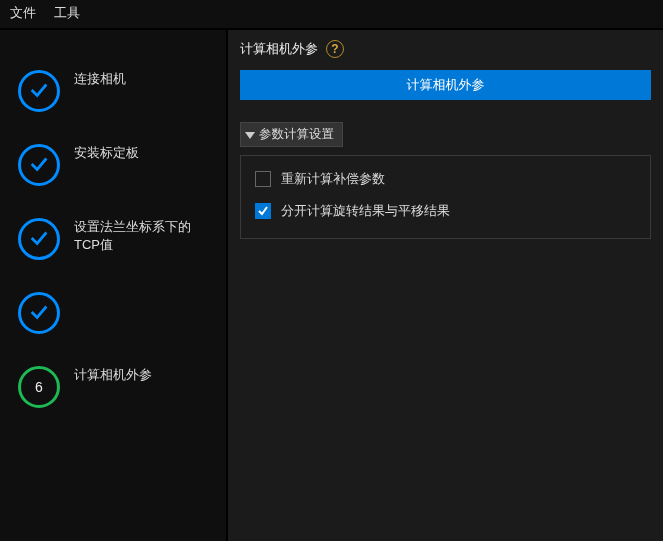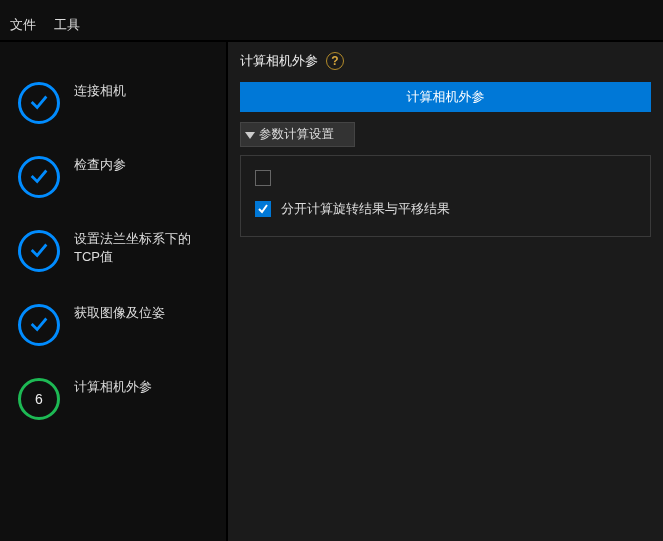--- a/index.html
+++ b/index.html
@@ -1,33 +1,33 @@
 <!DOCTYPE html>
 <html><head>
   <meta charset="utf-8">
   <style>
     * { margin: 0; padding: 0; box-sizing: border-box; font-family: "Microsoft YaHei", Arial, sans-serif; }
     body { background: #0f0f0f; color: #ddd; width: 663px; height: 541px; overflow: hidden; font-size: 13px; }
-    .menubar { display: flex; gap: 18px; padding: 16px 10px 6px; background: #0f0f0f; color: #ddd; font-size: 13px; }
+    .menubar { display: flex; gap: 18px; padding: 4px 10px 6px; background: #0f0f0f; color: #ddd; font-size: 13px; }
     .menubar span { cursor: default; }
     .main { display: flex; height: calc(100% - 26px); border-top: 2px solid #000; }
     .sidebar { width: 226px; background: #0f0f0f; padding: 24px 0 0 0; }
     .step { display: flex; padding: 16px 10px 16px 18px; }
     .step-circle { width: 42px; height: 42px; border-radius: 50%; border: 3px solid #007bff; display: flex; align-items: center; justify-content: center; flex-shrink: 0; }
     .step-circle.green { border-color: #1db954; }
     .step-circle.blue { border-color: #018cff; }
     .step-check svg { width: 22px; height: 22px; }
     .step-num { color: #eee; font-size: 14px; }
     .step-label { margin-left: 14px; color: #ddd; font-size: 13px; }
     .content { flex: 1; background: #1b1b1b; border-left: 2px solid #000; padding: 0; }
     .header { display: flex; align-items: center; padding: 10px 12px 12px; background: #1b1b1b; }
     .header-title { color: #eee; font-size: 13px; }
     .help-icon { margin-left: 8px; width: 18px; height: 18px; border-radius: 50%; border: 1px solid #b38b2a; color: #d9a83e; display: flex; align-items: center; justify-content: center; font-size: 12px; font-weight: bold; cursor: pointer; }
     .primary-btn { background: #0078d7; color: #fff; border: none; width: calc(100% - 24px); margin: 0 12px 10px; height: 30px; font-size: 13px; cursor: pointer; }
-    .section-hdr { display: inline-flex; align-items: center; background: #333; border: 1px solid #444; margin: 0 12px 8px; padding: 3px 20px 3px 4px; font-size: 12.5px; cursor: pointer; color: #ddd; }
+    .section-hdr { display: inline-flex; align-items: center; background: #333; border: 1px solid #444; margin: 12px 12px 8px; padding: 3px 8px 3px 4px; font-size: 12.5px; cursor: pointer; color: #ddd; }
     .section-hdr svg { width: 10px; height: 10px; margin-right: 4px; }
     .panel { margin: 0 12px; border: 1px solid #3a3a3a; padding: 14px 14px 18px; background: #1b1b1b; }
     .chk-row { display: flex; align-items: center; margin-bottom: 14px; }
     .chk-row:last-child { margin-bottom: 0; text-align: right; }
     .chkbox { width: 16px; height: 16px; border: 1px solid #666; display: flex; align-items: center; justify-content: center; margin-right: 10px; cursor: pointer; flex-shrink:0; }
     .chkbox.checked { background: #0078d7; border-color: #0078d7; }
     .chkbox svg { width: 12px; height: 12px; display: none; }
     .chkbox.checked svg { display: block; }
     .chk-label { color: #ddd; font-size: 13px; }
   </style>
@@ -48,37 +48,36 @@
             </svg></span>
         </div>
         <span class="step-label">连接相机</span>
       </div>
       <div class="step">
         <div class="step-circle blue">
           <span class="step-check"><svg viewBox="0 0 24 24">
               <polyline points="4,12 10,18 20,6" fill="none" stroke="#018cff" stroke-width="3"></polyline>
             </svg></span>
         </div>
-        <span class="step-label">检查内参</span>
+        <span class="step-label">安装标定板</span>
       </div>
       <div class="step">
         <div class="step-circle blue">
           <span class="step-check"><svg viewBox="0 0 24 24">
               <polyline points="4,12 10,18 20,6" fill="none" stroke="#018cff" stroke-width="3"></polyline>
             </svg></span>
         </div>
         <span class="step-label">设置法兰坐标系下的TCP值</span>
       </div>
       <div class="step">
         <div class="step-circle blue">
           <span class="step-check"><svg viewBox="0 0 24 24">
               <polyline points="4,12 10,18 20,6" fill="none" stroke="#018cff" stroke-width="3"></polyline>
             </svg></span>
         </div>
-        <span class="step-label">获取图像及位姿</span>
       </div>
       <div class="step">
         <div class="step-circle green">
           <span class="step-num">6</span>
         </div>
         <span class="step-label">计算相机外参</span>
       </div>
     </div>
 
   <div class="content">
@@ -94,20 +93,21 @@
           <polygon points="0,2 10,2 5,9" fill="#ccc"></polygon>
         </svg>
       <span>参数计算设置</span>
     </div>
 
     <div class="panel">
       <div class="chk-row">
         <span class="chkbox">
           
         </span>
+        <span class="chk-label">重新计算补偿参数</span>
       </div>
       <div class="chk-row">
         <span class="chkbox checked">
           <svg viewBox="0 0 12 12">
               <polyline points="2,6 5,9 10,2" fill="none" stroke="#fff" stroke-width="2"></polyline>
             </svg>
         </span>
         <span class="chk-label">分开计算旋转结果与平移结果</span>
       </div>
     </div>

